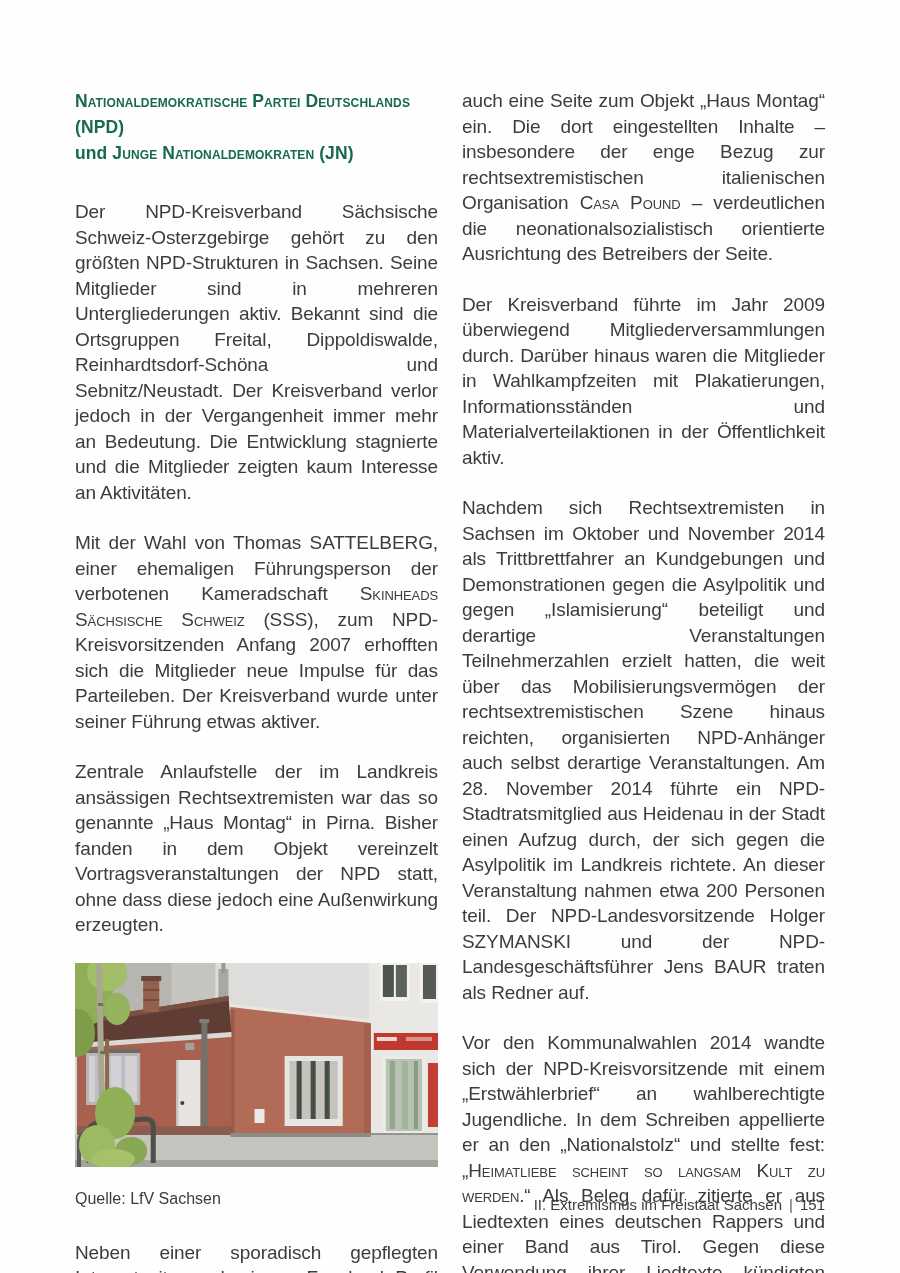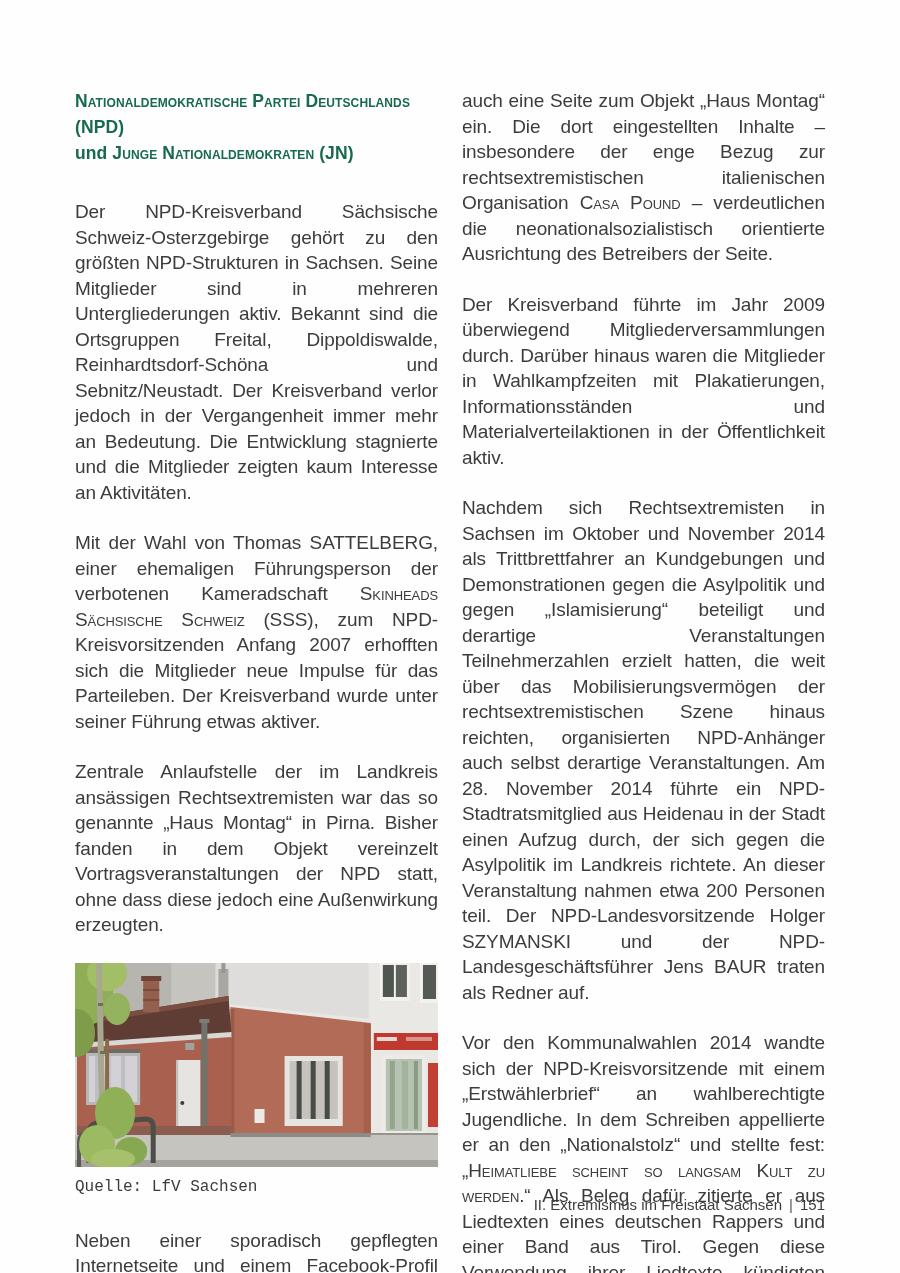--- a/index.html
+++ b/index.html
@@ -16,21 +16,21 @@
     margin-bottom:33px; letter-spacing:0.1px;
   }
   .sc { font-variant:small-caps;text-align:center; }
   p.body {
     font-size:19px; line-height:25.5px; text-align:justify;
     hyphens:auto; -webkit-hyphens:auto; overflow-wrap:break-word;
     margin-bottom:25px; letter-spacing:-0.1px;
   }
   figure { margin:24px 0 0 0; }
   figure svg { display:block; }
-  figcaption { font-size:16px; line-height:22px; margin-top:9px;font-family:Liberation Mono, monospace; }
+  figcaption { font-size:16px; line-height:22px; margin-top:21px; }
   .after-figure { margin-top:30px; }
   .footer {
     position:absolute; top:1196px; right:75px; font-size:15px;
     color:#3c3c3c; white-space:nowrap;
   }
   .footer .sep { margin:0 7px; color:#5a5a5a; }
 </style>
 </head>
 <body>
 

